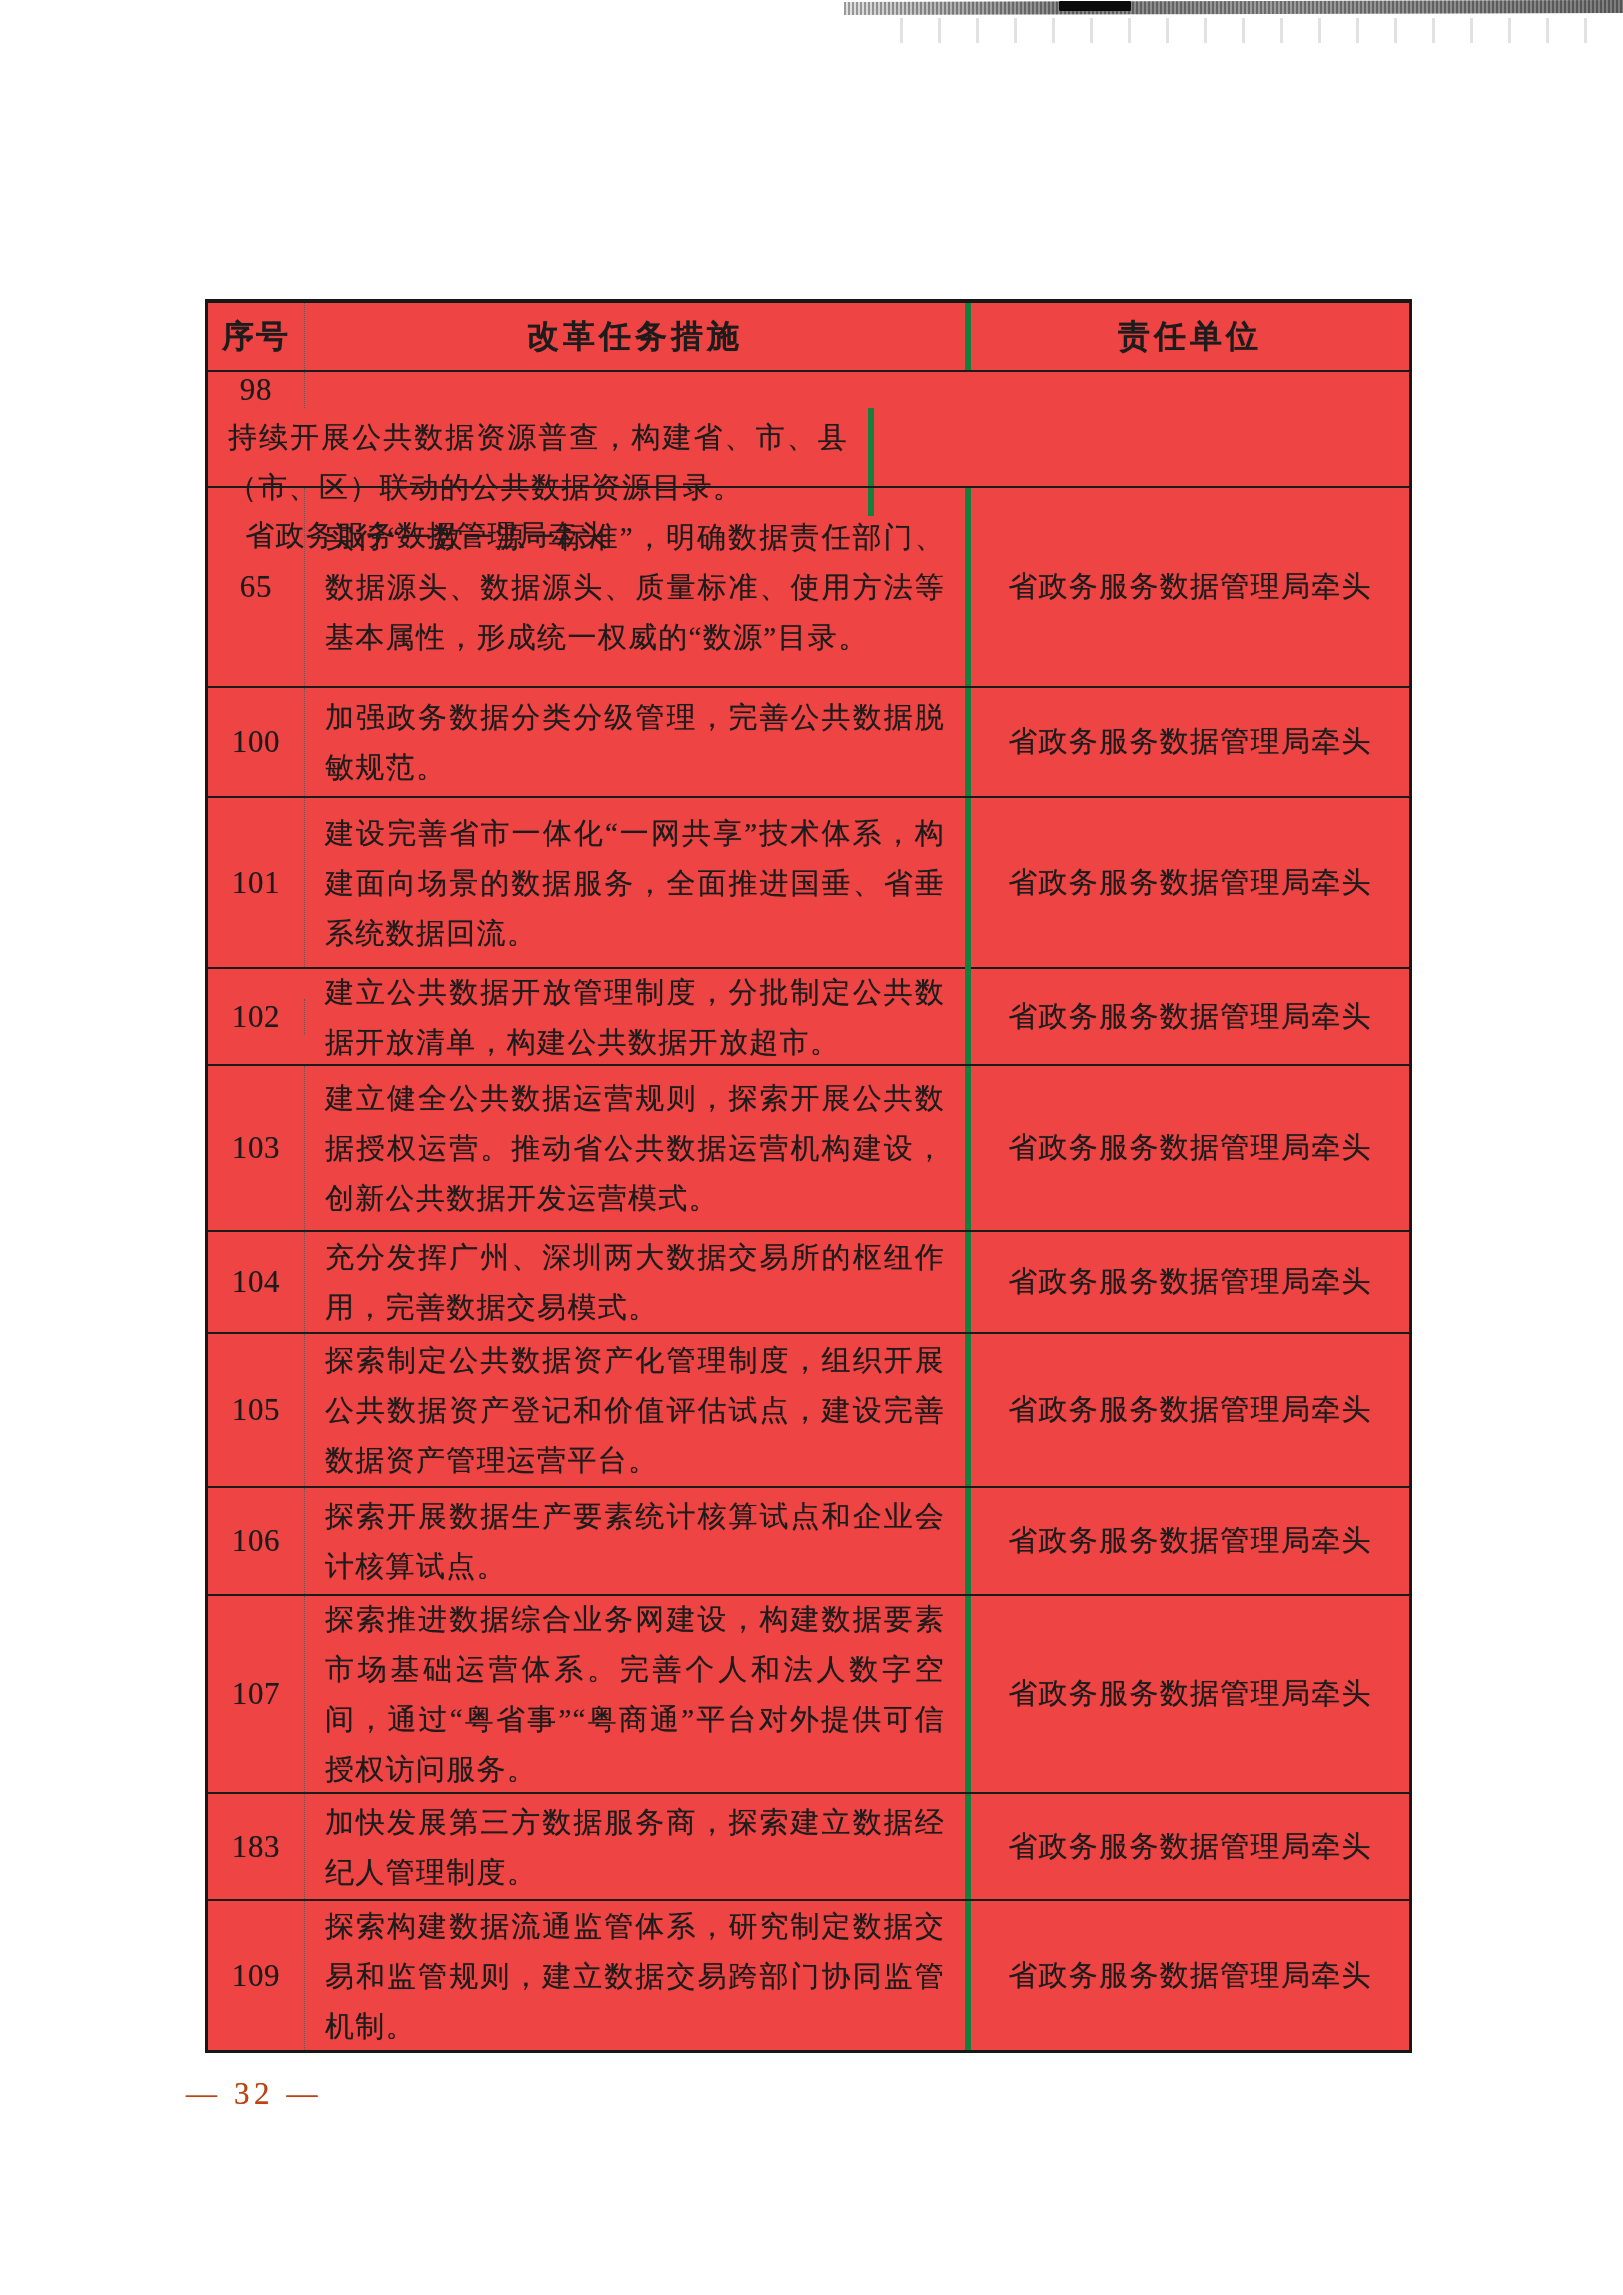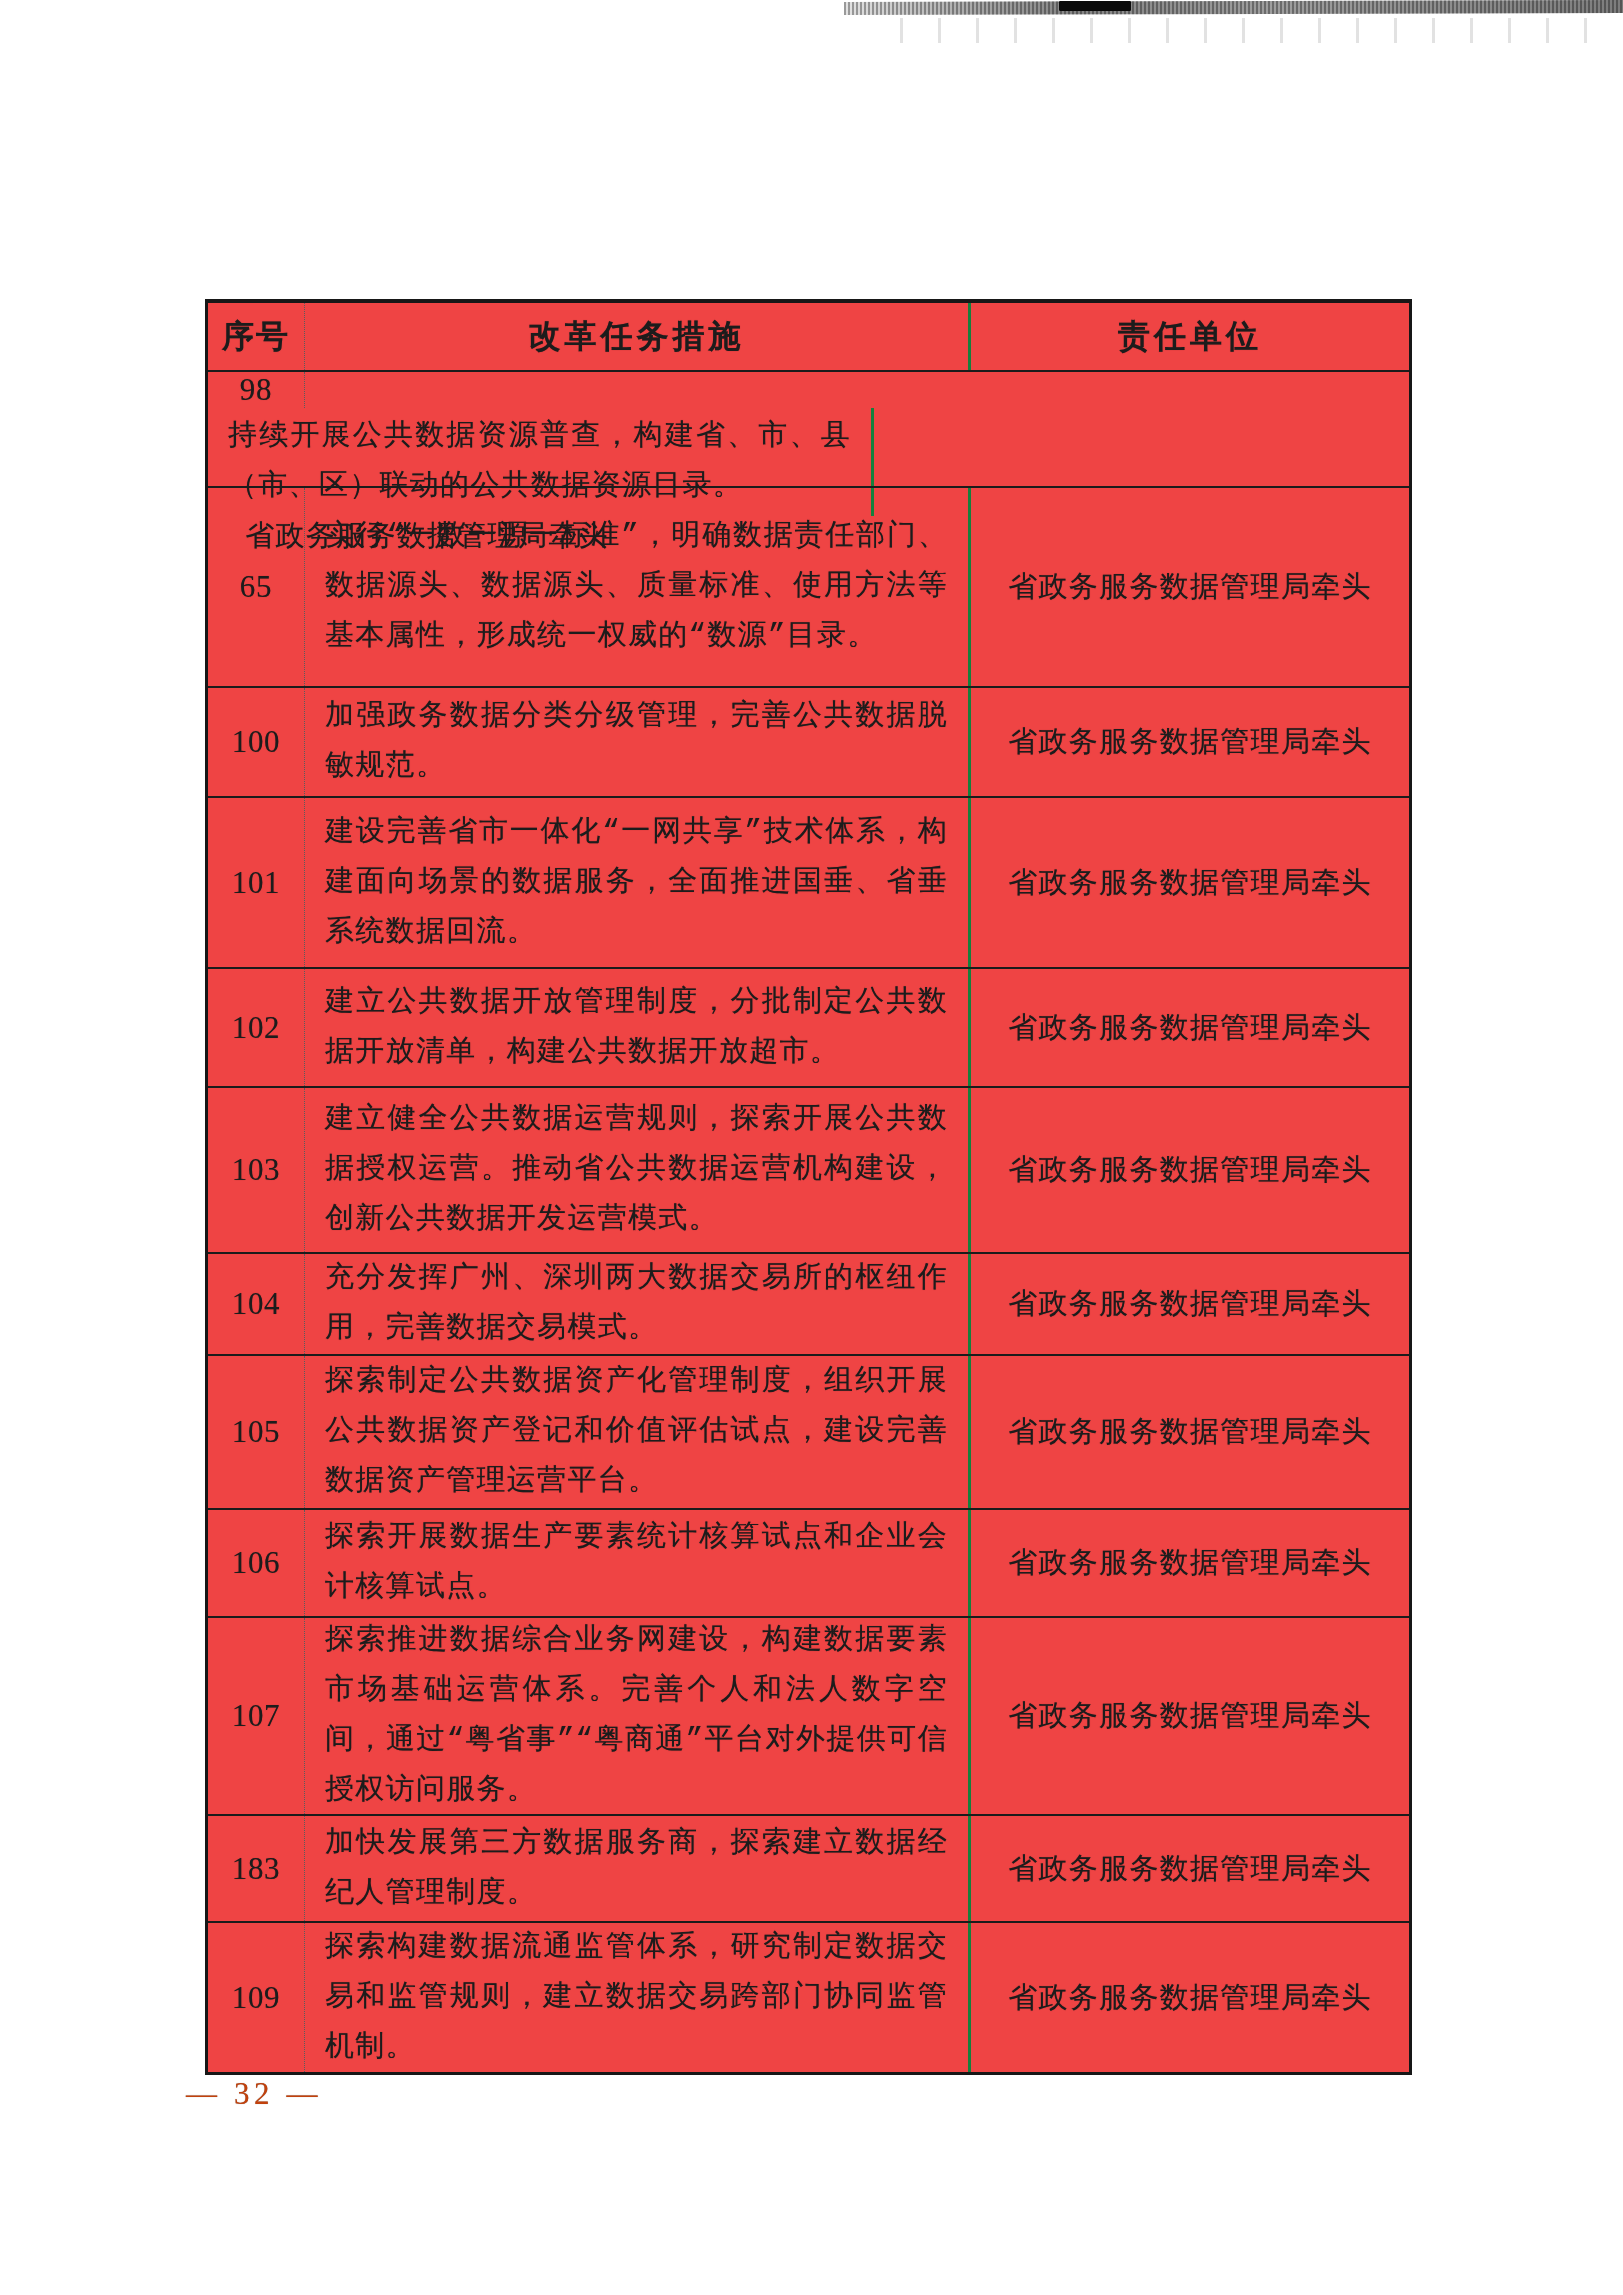--- a/index.html
+++ b/index.html
@@ -61,21 +61,21 @@
     border-top: 2.6px solid #1b1b1b;
   }
   .trow:first-child { border-top: none; }
 
   
   .trow:nth-child(1)  { height: 67px; }
   .trow:nth-child(2)  { height: 116px; flex-direction: column; }
   .trow:nth-child(3)  { height: 200px; }
   .trow:nth-child(4)  { height: 110px; }
   .trow:nth-child(5)  { height: 171px; }
-  .trow:nth-child(6)  { height: 119px; }
+  .trow:nth-child(6)  { height: 97px; align-items: center; }
   .trow:nth-child(7)  { height: 166px; }
   .trow:nth-child(8)  { height: 102px; }
   .trow:nth-child(9)  { height: 154px; }
   .trow:nth-child(10) { height: 108px; }
   .trow:nth-child(11) { height: 198px; }
   .trow:nth-child(12) { height: 107px; }
   .trow:nth-child(13) { height: 151px; }
 
   .cell {
     box-sizing: border-box;
@@ -88,22 +88,21 @@
     flex: none;
     justify-content: center;
     border-right: 1.3px dotted #5c5c5c;
     font-size: 31px;
     letter-spacing: 0.7px;
   }
   .c-task {
     width: 666px;
     flex: none;
     padding: 4px 20px;
-    border-right: 3px solid #15803d;
-    font-family: Liberation Mono, monospace;
+    border-right: 6px solid #15803d;
   }
   .c-task .cell-text {
     display: block;
     width: 100%;
     font-size: 29px;
     line-height: 50px;
     letter-spacing: 1.3px;
     text-align: justify;
     text-align-last: left;
   }

